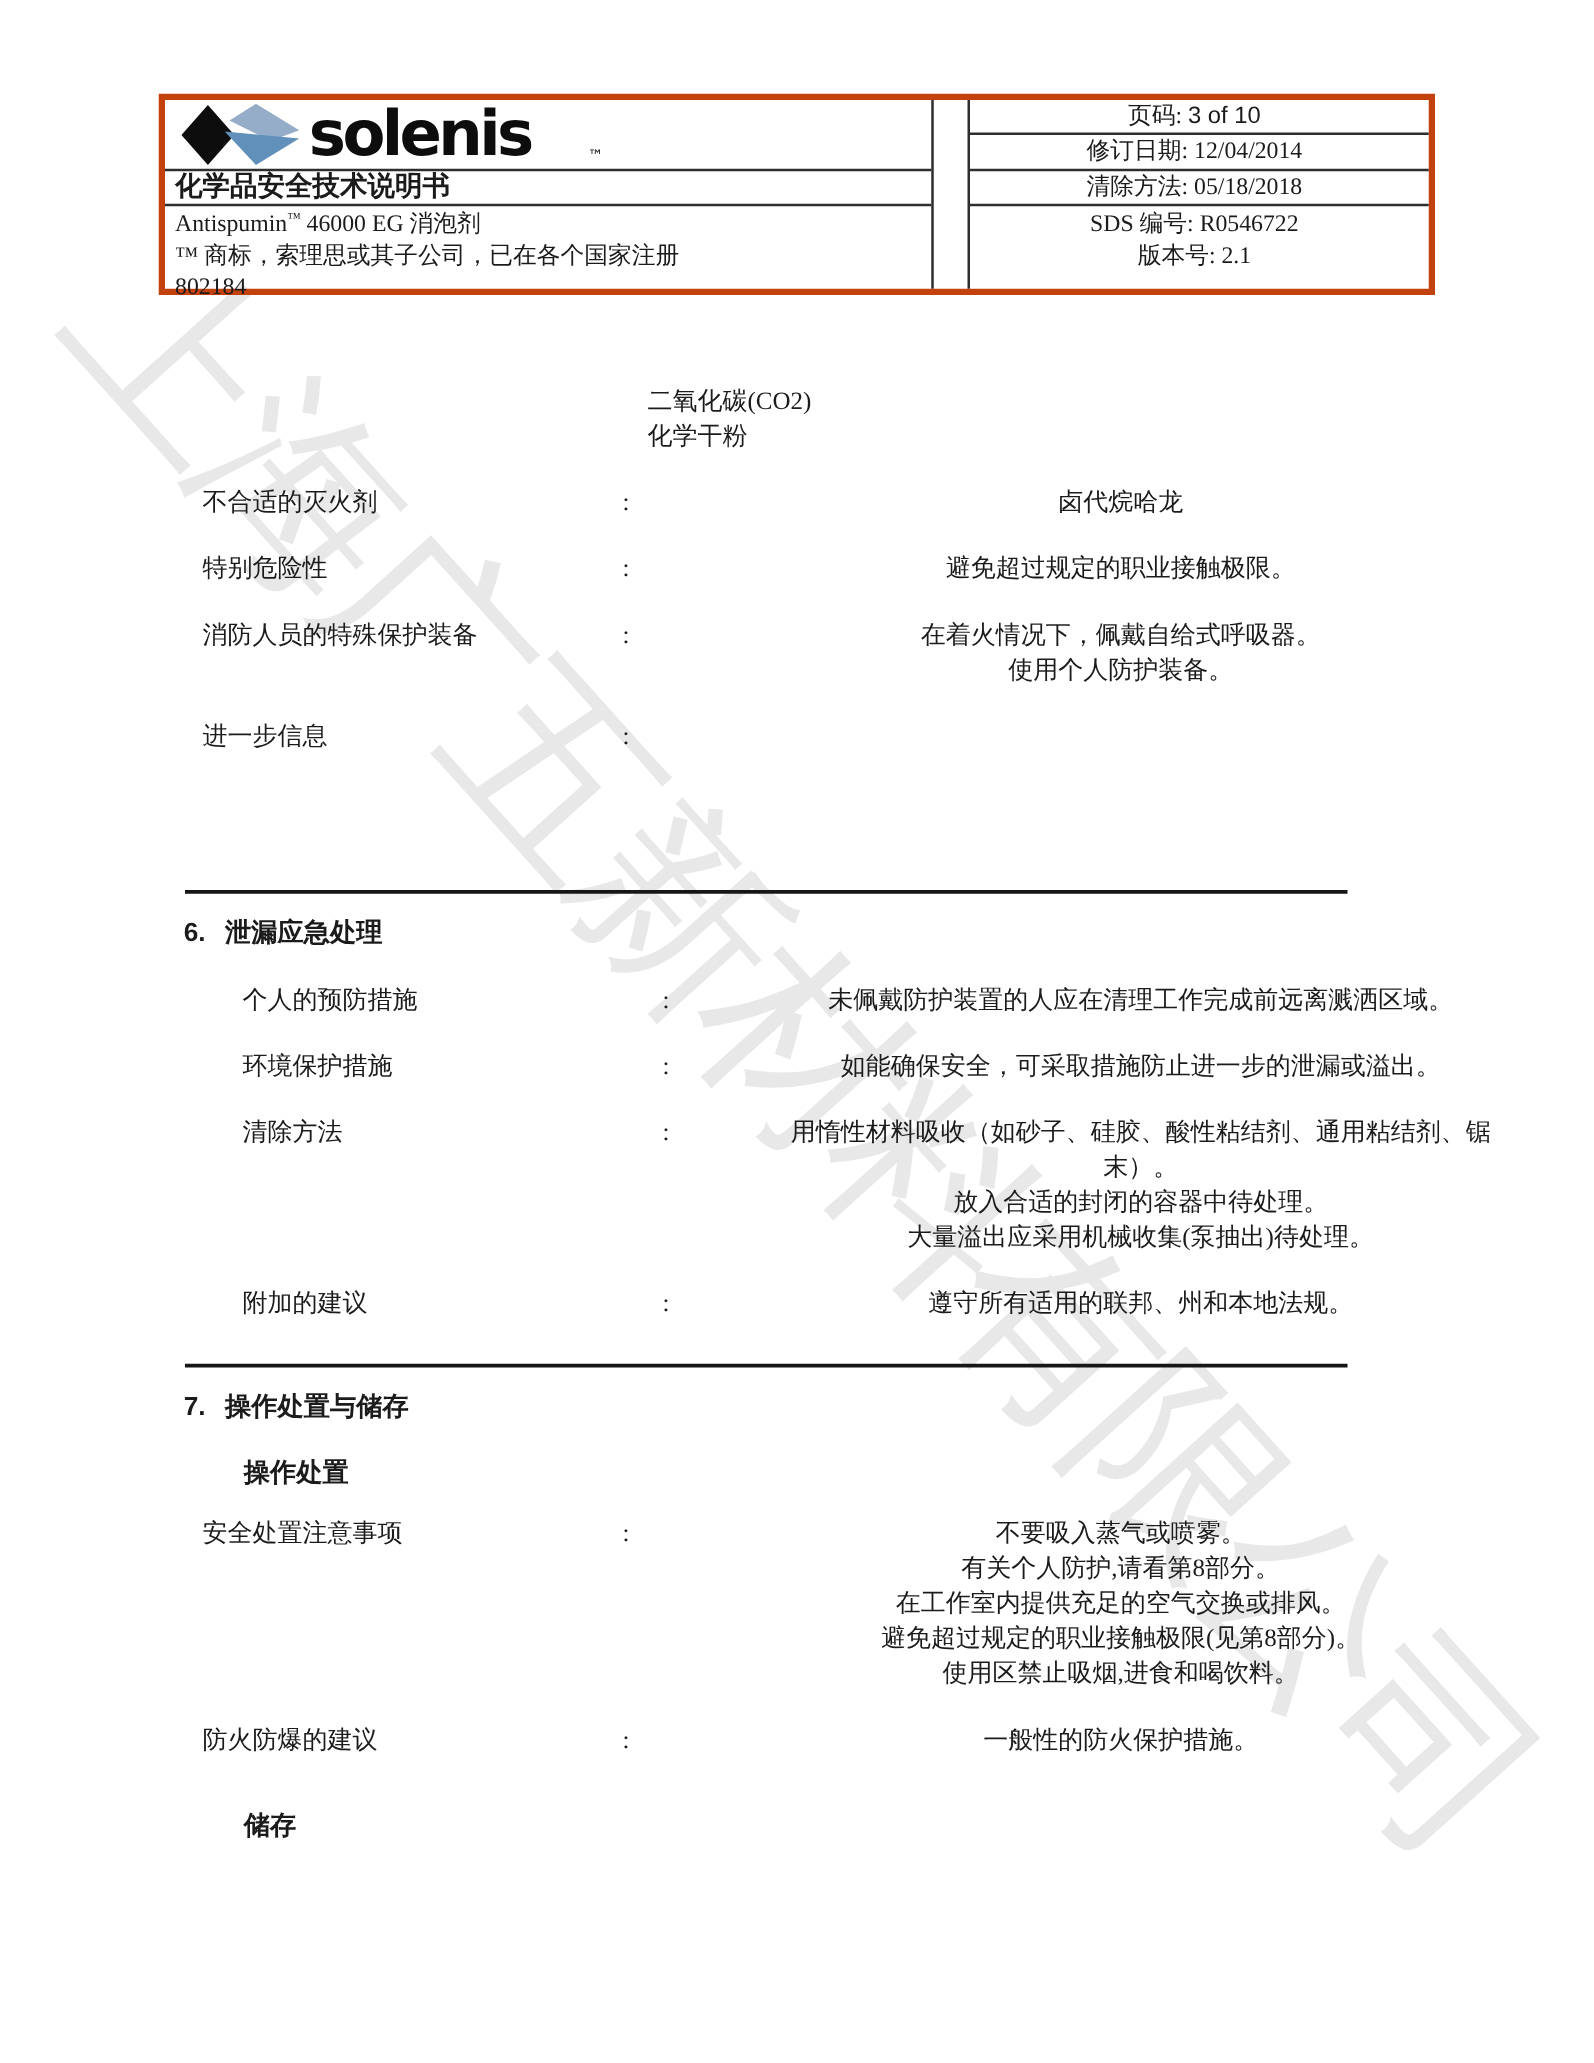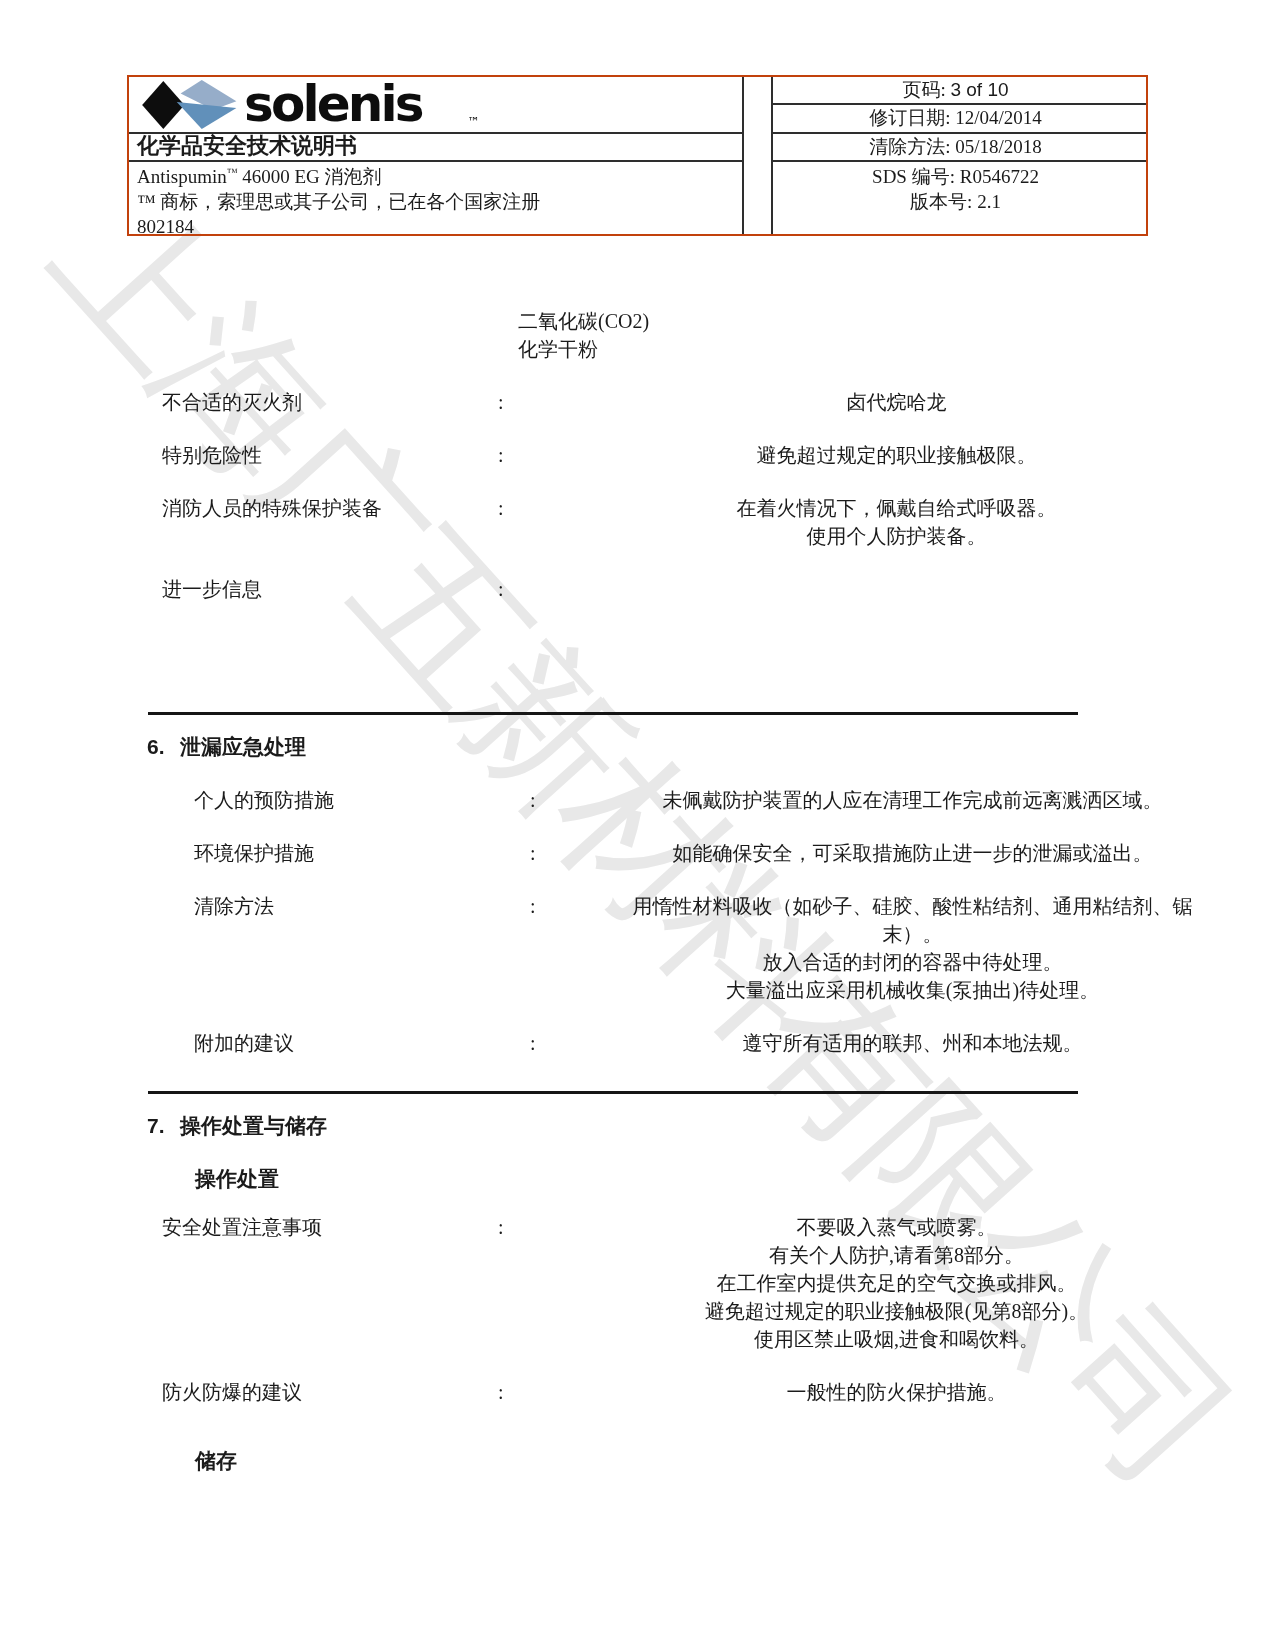--- a/index.html
+++ b/index.html
@@ -6,21 +6,21 @@
   .page{position:relative;width:1275px;height:1650px;background:#ffffff;overflow:hidden;
         font-family:"Liberation Serif","DejaVu Serif",serif;color:#1b1b1b;}
   
   .watermark{position:absolute;left:148px;top:170px;transform:rotate(48deg);transform-origin:0 0;
              font-size:160px;letter-spacing:-10px;line-height:1;white-space:nowrap;
              font-family:"Liberation Sans","DejaVu Sans",sans-serif;z-index:0;}
   
   .layer{position:absolute;left:0;top:0;right:0;bottom:0;z-index:1;}
   
   .hdr{position:absolute;left:127px;top:75px;width:1021px;height:161px;
-       border:2px solid #c2410c;box-sizing:border-box;background:transparent;text-decoration:underline;}
+       border:5px solid #c2410c;box-sizing:border-box;background:transparent;text-decoration:underline;}
   .hline,.vline{position:absolute;background:#2e2e2e;}
   .vline{width:2px;top:0;bottom:0;}
   .hline{height:2px;}
   .logo-cell{position:absolute;left:6px;top:3px;width:372px;height:50px;}
   .title-cell{position:absolute;left:8px;top:56px;font-size:22px;font-weight:bold;line-height:26px;
               font-family:"Liberation Sans","DejaVu Sans",sans-serif;}
   .product-cell{position:absolute;left:8px;top:87px;font-size:19px;line-height:25px;}
   .product-cell .pline{height:25px;white-space:nowrap;}
   sup.tm{font-size:11px;vertical-align:super;line-height:0;}
   .meta-row{position:absolute;left:646px;right:0;text-align:center;padding-right:10px;

